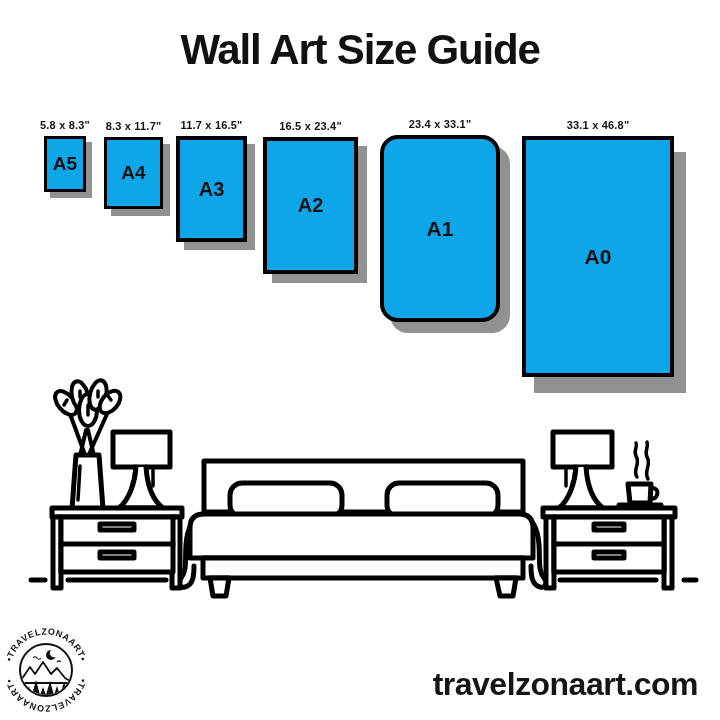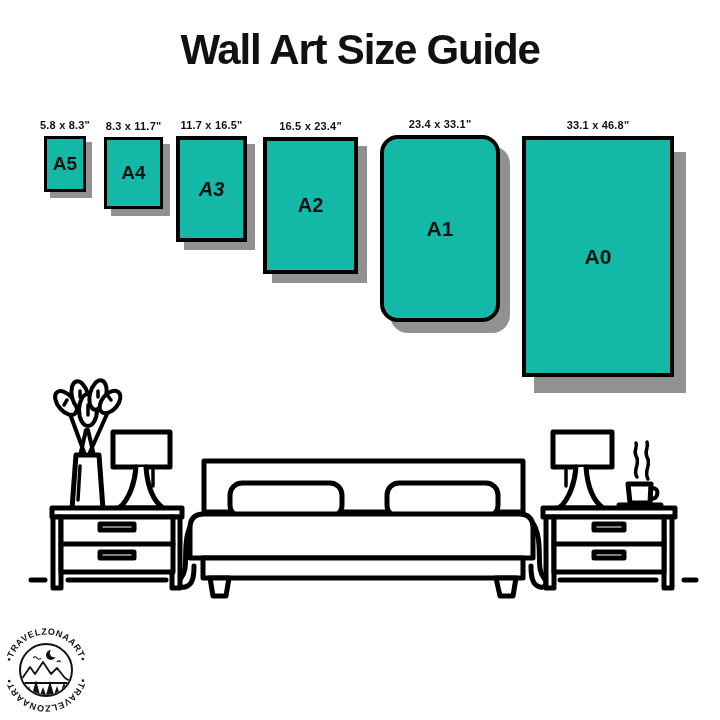--- a/index.html
+++ b/index.html
@@ -8,38 +8,38 @@
     font-family:"Liberation Sans",sans-serif;color:#0a0a0a;overflow:hidden;
   }
   .page-title{
     position:absolute;top:26px;left:0;width:720px;text-align:center;
     font-size:42px;font-weight:bold;letter-spacing:-1.2px;color:#111;
   }
   
   .frame-wrap{position:absolute;}
   .frame-box{
     width:100%;height:100%;box-sizing:border-box;border:4px solid #000;
-    background:#14b8a6;display:flex;align-items:center;justify-content:center;
+    background:#0ea5e9;display:flex;align-items:center;justify-content:center;
   }
   .frame-letter{font-weight:bold;color:#111;}
   .size-label{
     position:absolute;bottom:100%;margin-bottom:5px;left:50%;
     transform:translateX(-50%);font-size:11px;font-weight:bold;
     white-space:nowrap;color:#111;letter-spacing:0.2px;
   }
   .f-a5{left:44px;top:136px;width:42px;height:56px;}
   .f-a4{left:104px;top:137px;width:59px;height:72px;}
   .f-a3{left:176px;top:136px;width:71px;height:106px;}
   .f-a2{left:263px;top:137px;width:95px;height:137px;}
   .f-a1{left:380px;top:135px;width:120px;height:187px;}
   .f-a0{left:522px;top:136px;width:152px;height:241px;}
   .f-a5 .frame-box,.f-a4 .frame-box{border-width:3px;}
   .f-a5 .frame-box{box-shadow:6px 6px 0 #919191;}
   .f-a4 .frame-box{box-shadow:7px 7px 0 #919191;}
-  .f-a3 .frame-box{box-shadow:8px 8px 0 #919191;font-style:italic;}
+  .f-a3 .frame-box{box-shadow:8px 8px 0 #919191;}
   .f-a2 .frame-box{box-shadow:9px 9px 0 #919191;text-align:right;}
   .f-a1 .frame-box{box-shadow:10px 11px 0 #919191;border-radius:18px;}
   .f-a0 .frame-box{box-shadow:12px 16px 0 #919191;}
   .f-a5 .frame-letter,.f-a4 .frame-letter{font-size:19px;}
   .f-a3 .frame-letter,.f-a2 .frame-letter{font-size:20px;}
   .f-a1 .frame-letter,.f-a0 .frame-letter{font-size:21px;}
   
   .scene{position:absolute;left:0;top:378px;width:720px;height:230px;}
   
   .logo{position:absolute;left:0;top:624px;width:92px;height:92px;}
@@ -202,14 +202,15 @@
       <path d="M24,74 H68 M21,77 H71 M27,80 H65 M33,83 H59" stroke="#111" stroke-width="1.8"></path>
     </g>
     <text font-family="Liberation Sans, sans-serif" font-size="9" font-weight="bold" fill="#111" letter-spacing="0.6">
       <textPath href="#arcTop" startOffset="50%" text-anchor="middle">•TRAVELZONAART•</textPath>
     </text>
     <text font-family="Liberation Sans, sans-serif" font-size="9" font-weight="bold" fill="#111" letter-spacing="0.6">
       <textPath href="#arcBottom" startOffset="50%" text-anchor="middle">•TRAVELZONAART•</textPath>
     </text>
   </svg>
 
+  <div class="website">travelzonaart.com</div>
 
 </div>
 
 </body></html>

